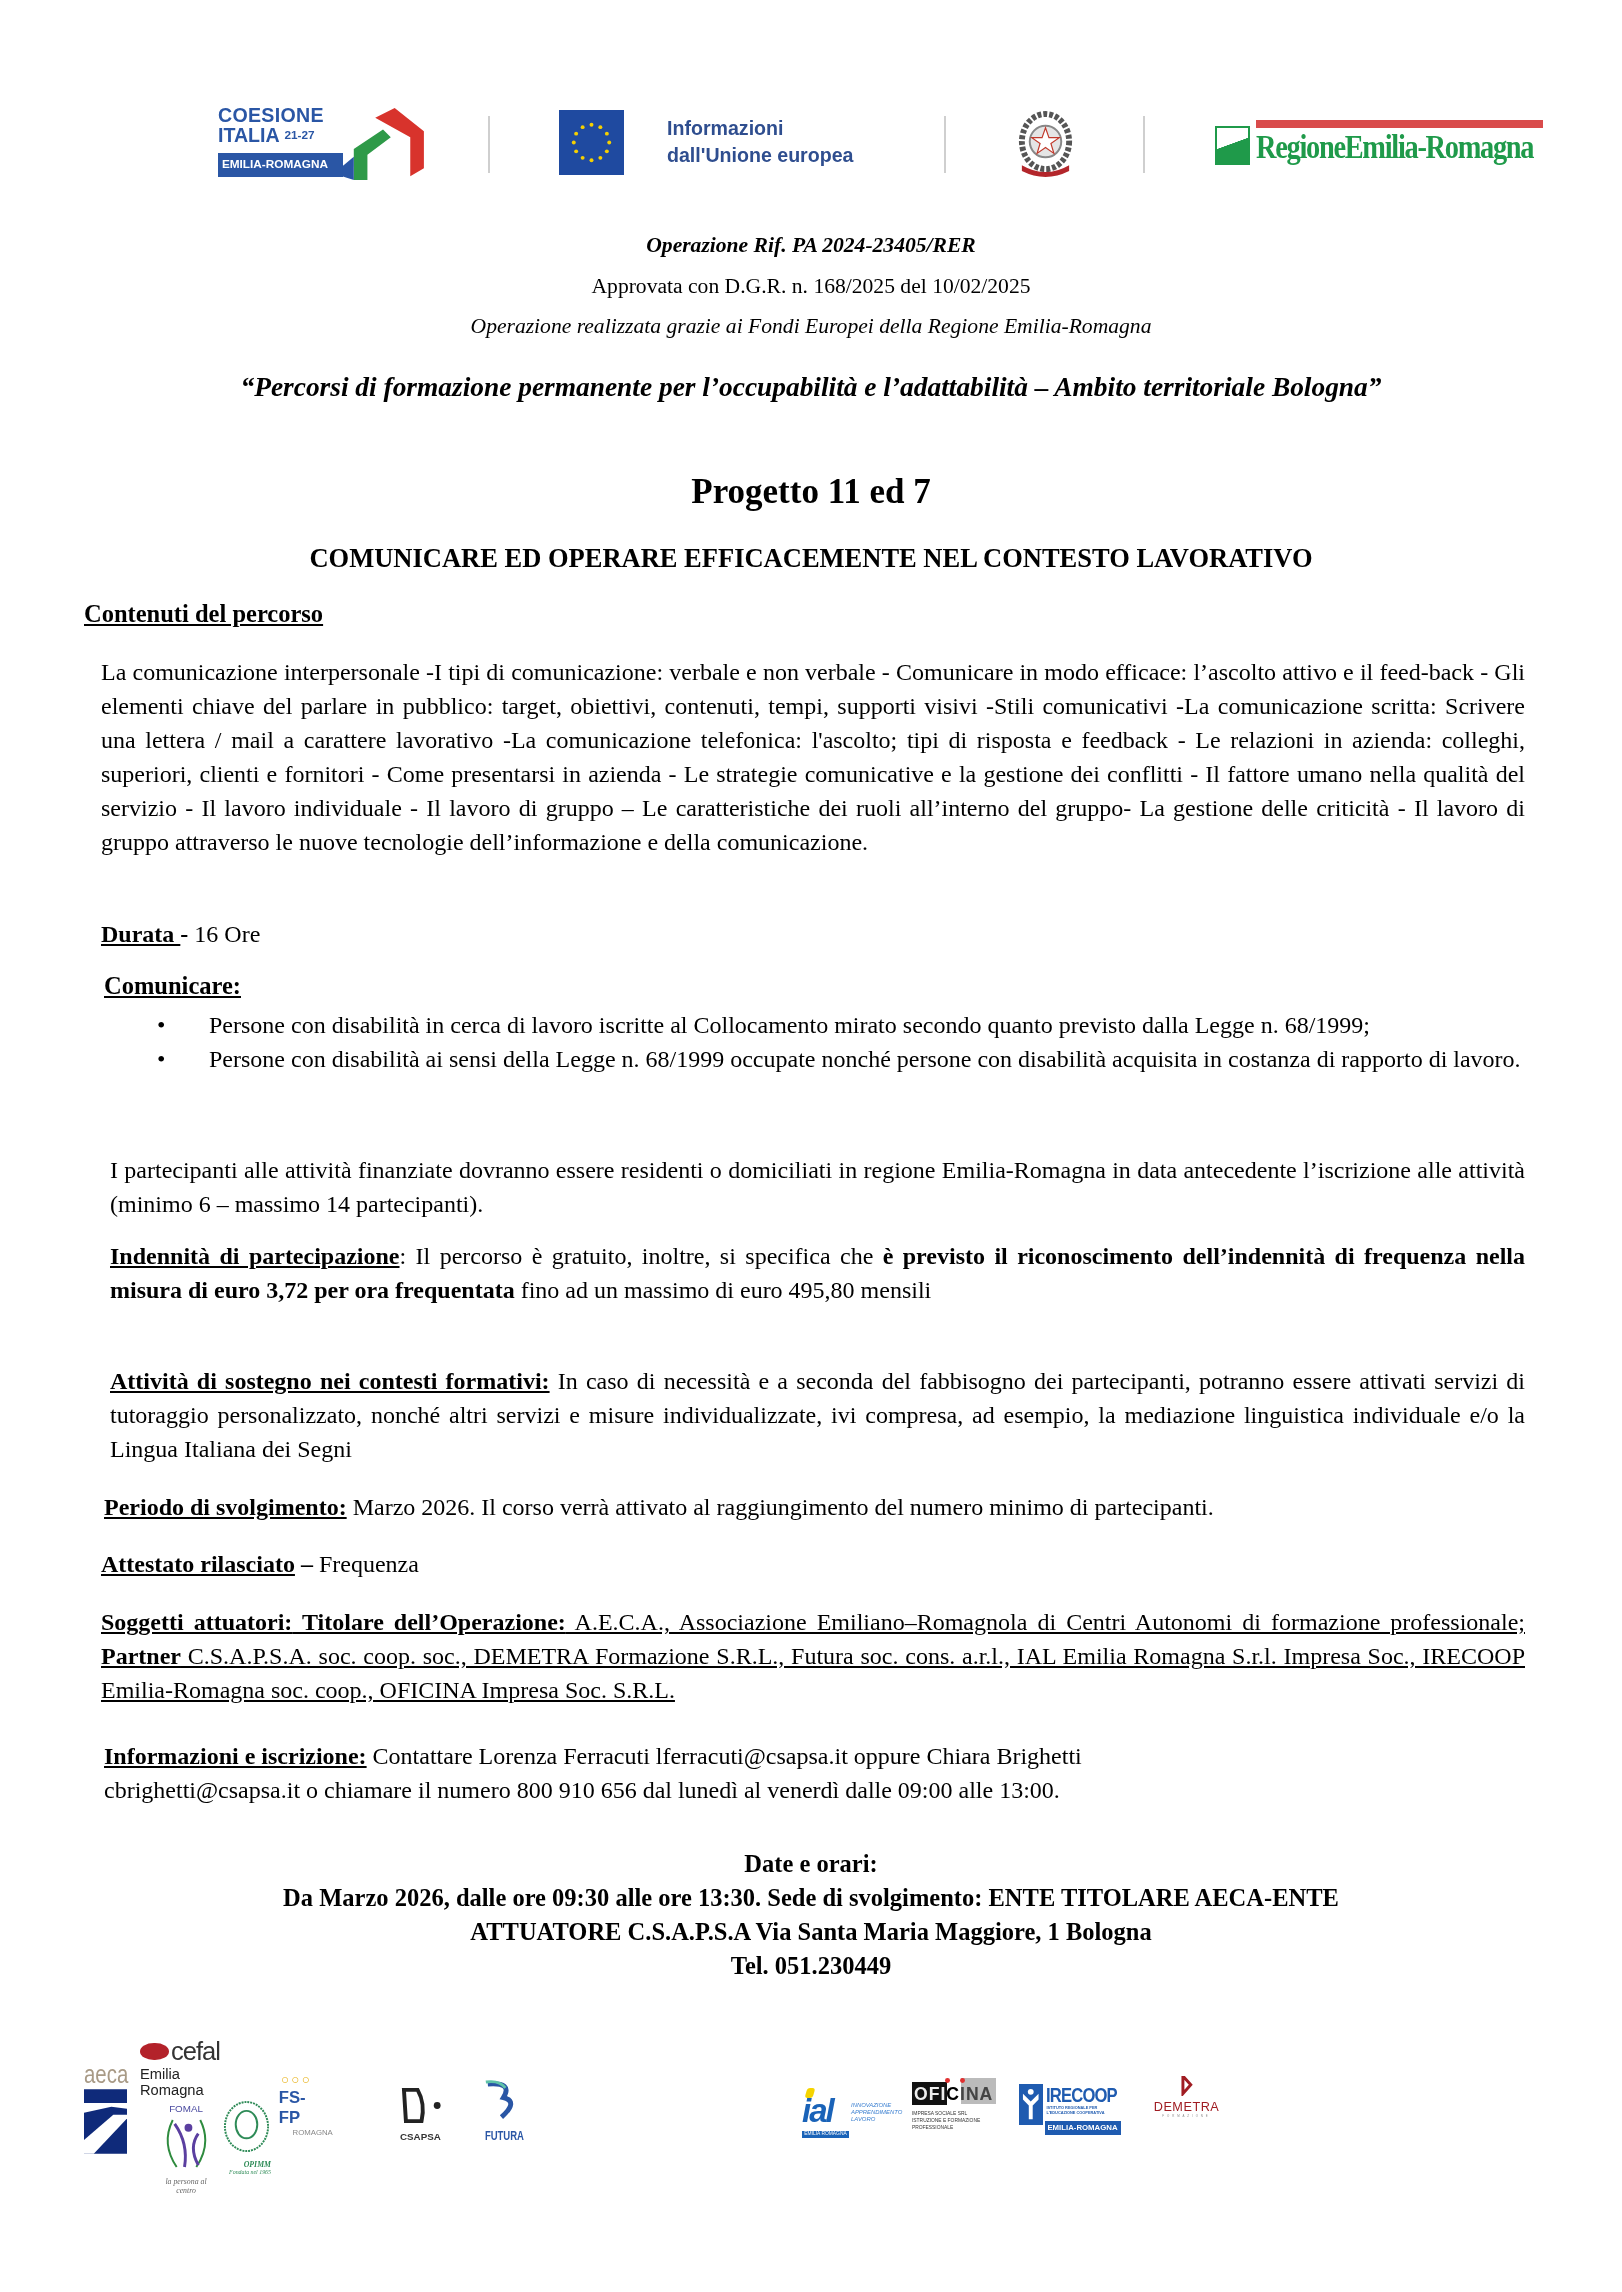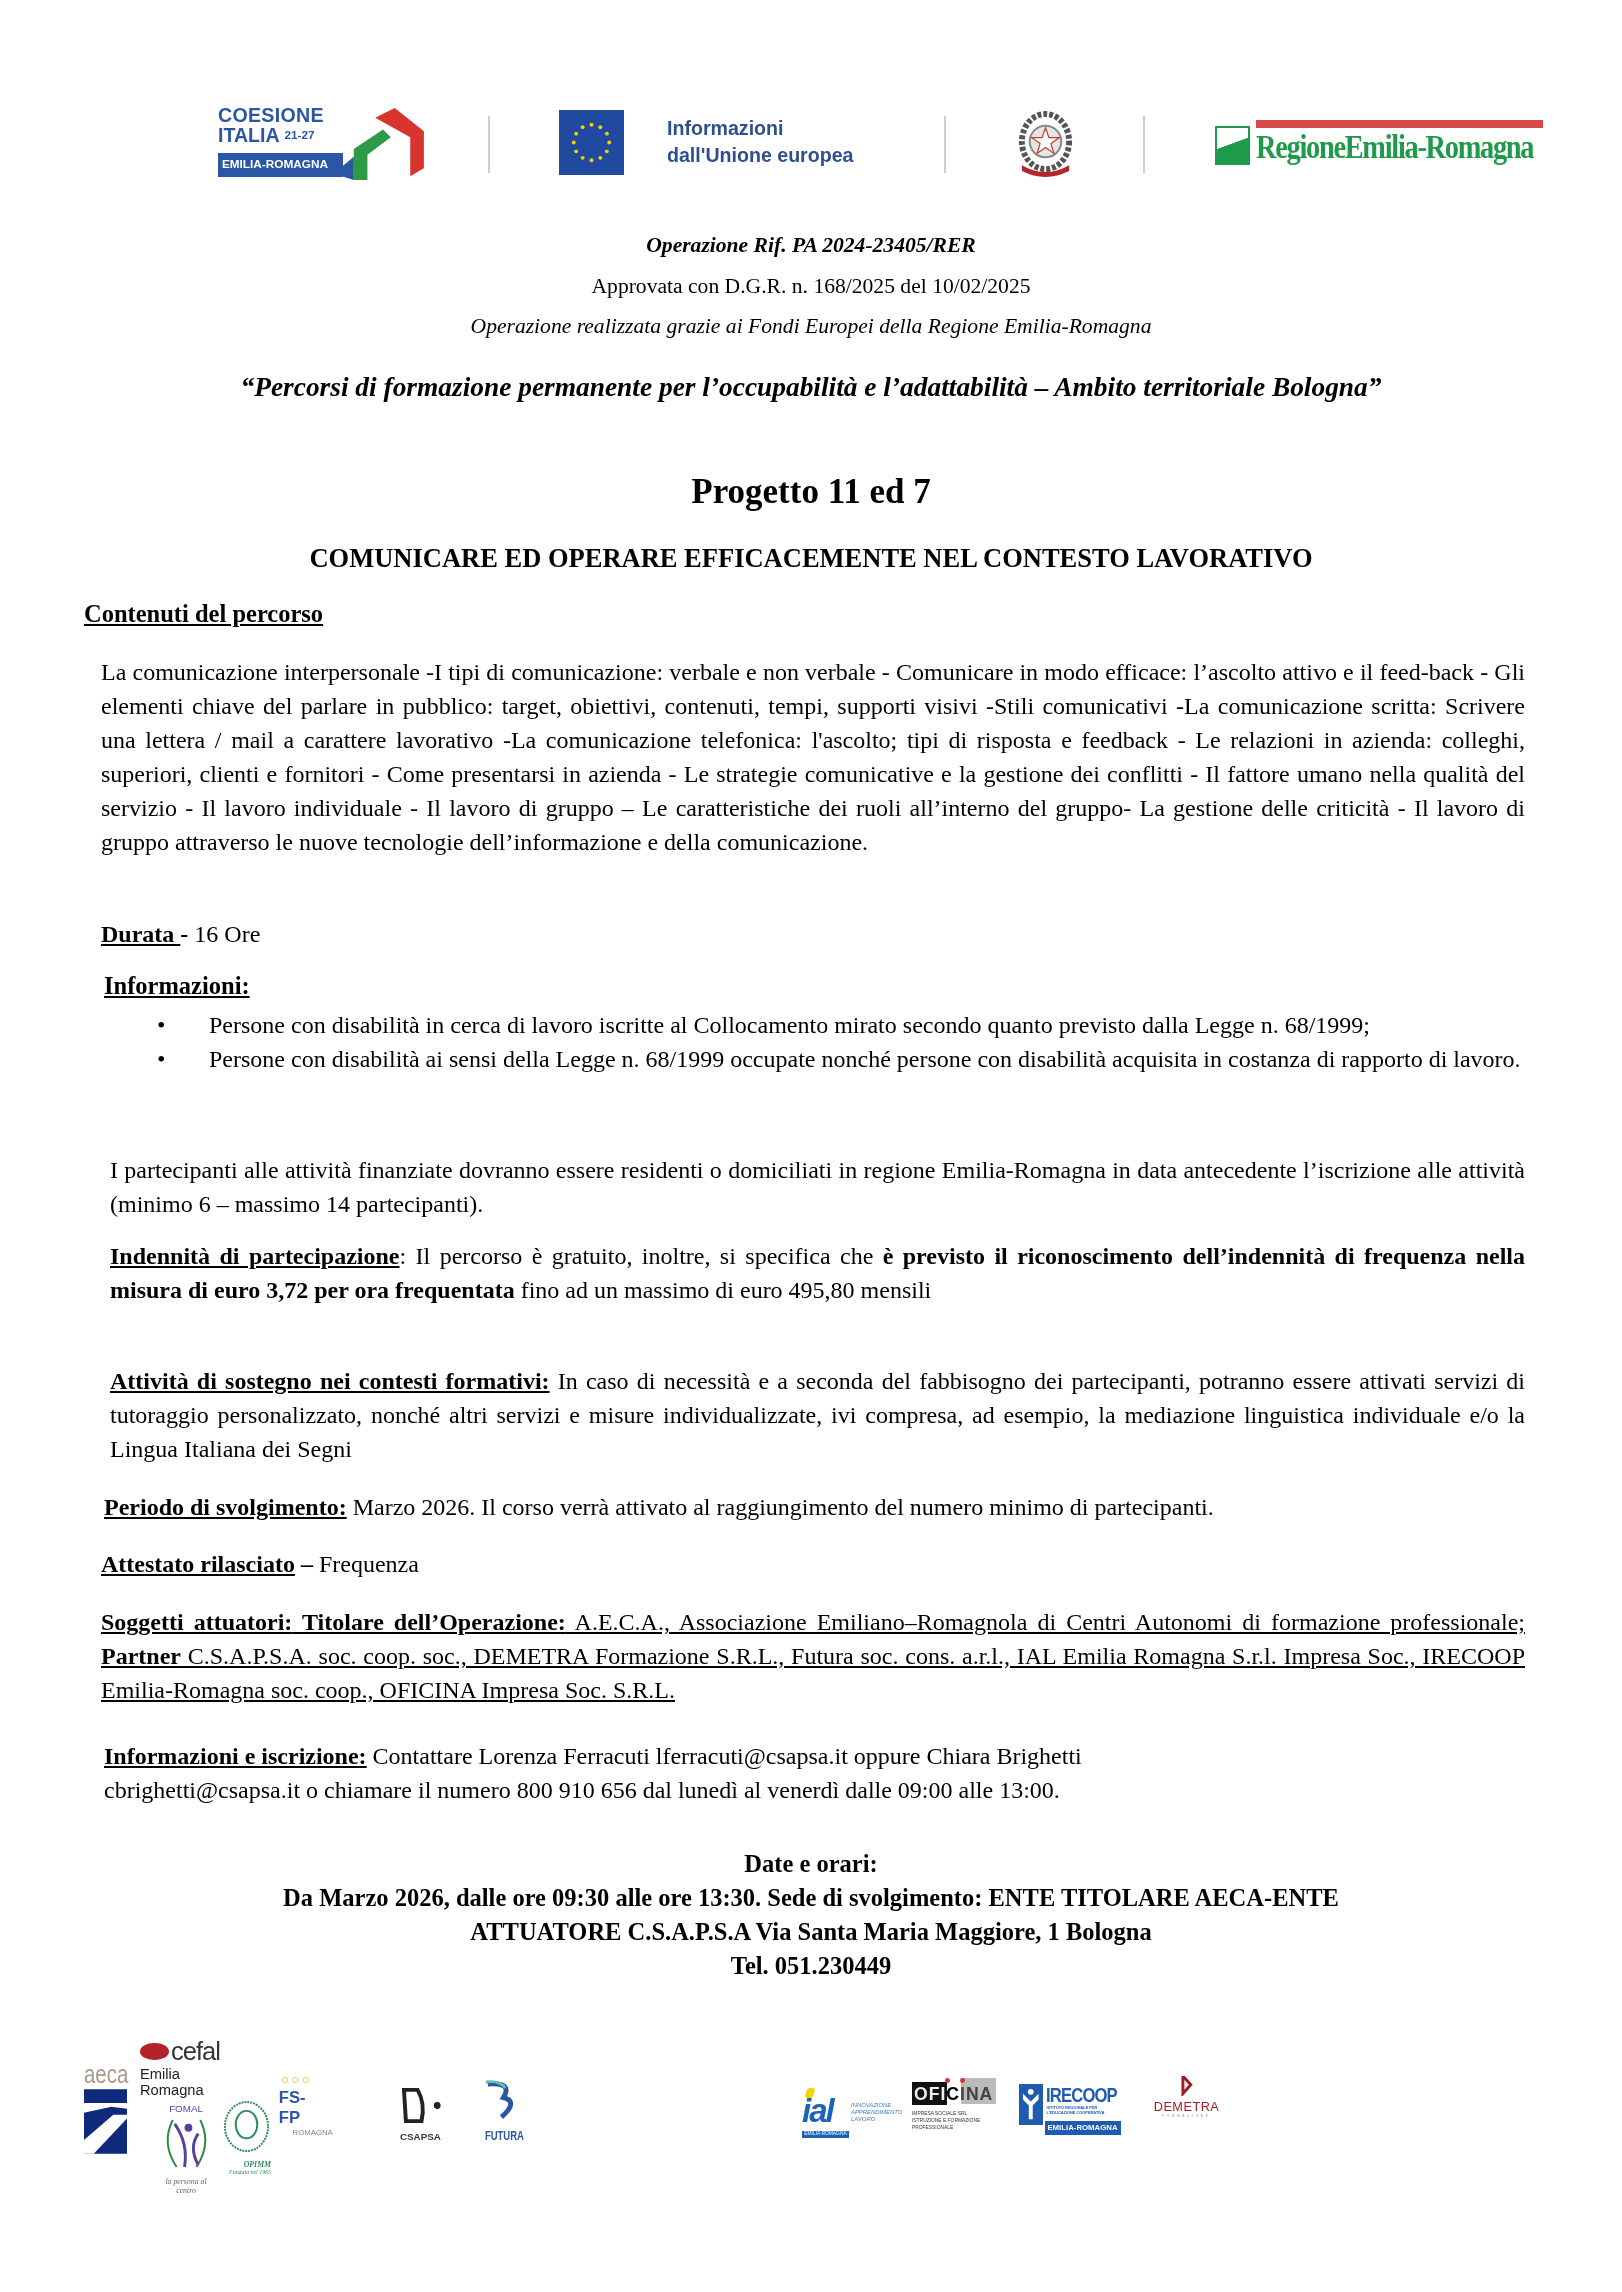--- a/index.html
+++ b/index.html
@@ -116,21 +116,21 @@
 
 <div class="abs center title-quote">“Percorsi di formazione permanente per l’occupabilità e l’adattabilità – Ambito territoriale Bologna”</div>
 <div class="abs center title-prog">Progetto 11 ed 7</div>
 <div class="abs center title-course">COMUNICARE ED OPERARE EFFICACEMENTE NEL CONTESTO LAVORATIVO</div>
 
 <div class="abs sec-contenuti">Contenuti del percorso</div>
 <div class="abs body-text para-contenuti">La comunicazione interpersonale -I tipi di comunicazione: verbale e non verbale - Comunicare in modo efficace: l’ascolto attivo e il feed-back - Gli elementi chiave del parlare in pubblico: target, obiettivi, contenuti, tempi, supporti visivi -Stili comunicativi -La comunicazione scritta: Scrivere una lettera / mail a carattere lavorativo -La comunicazione telefonica: l'ascolto; tipi di risposta e feedback - Le relazioni in azienda: colleghi, superiori, clienti e fornitori - Come presentarsi in azienda - Le strategie comunicative e la gestione dei conflitti - Il fattore umano nella qualità del servizio - Il lavoro individuale - Il lavoro di gruppo – Le caratteristiche dei ruoli all’interno del gruppo- La gestione delle criticità - Il lavoro di gruppo attraverso le nuove tecnologie dell’informazione e della comunicazione.</div>
 
 <div class="abs durata"><span class="u-b">Durata </span><b>- </b><span>16 Ore</span></div>
 
-<div class="abs destinatari-h u-b">Informazioni:</div>
+<div class="abs destinatari-h u-b">Comunicare:</div>
 <ul class="dest">
   <li><span class="bullet">•</span><span>Persone con disabilità in cerca di lavoro iscritte al Collocamento mirato secondo quanto previsto dalla Legge n. 68/1999;</span></li>
   <li><span class="bullet">•</span><span>Persone con disabilità ai sensi della Legge n. 68/1999 occupate nonché persone con disabilità acquisita in costanza di rapporto di lavoro.</span></li>
 </ul>
 <div class="abs body-text para-partecipanti">I partecipanti alle attività finanziate dovranno essere residenti o domiciliati in regione Emilia-Romagna in data antecedente l’iscrizione alle attività (minimo 6 – massimo 14 partecipanti).</div>
 
 <div class="abs body-text para-indennita"><span class="u-b">Indennità di partecipazione</span><span>: Il percorso è gratuito, inoltre, si specifica che </span><b>è previsto il riconoscimento dell’indennità di frequenza nella misura di euro 3,72 per ora frequentata</b><span> fino ad un massimo di euro 495,80 mensili</span></div>
 
 <div class="abs body-text para-sostegno"><span class="u-b">Attività di sostegno nei contesti formativi:</span><span> In caso di necessità e a seconda del fabbisogno dei partecipanti, potranno essere attivati servizi di tutoraggio personalizzato, nonché altri servizi e misure individualizzate, ivi compresa, ad esempio, la mediazione linguistica individuale e/o la Lingua Italiana dei Segni</span></div>
 

